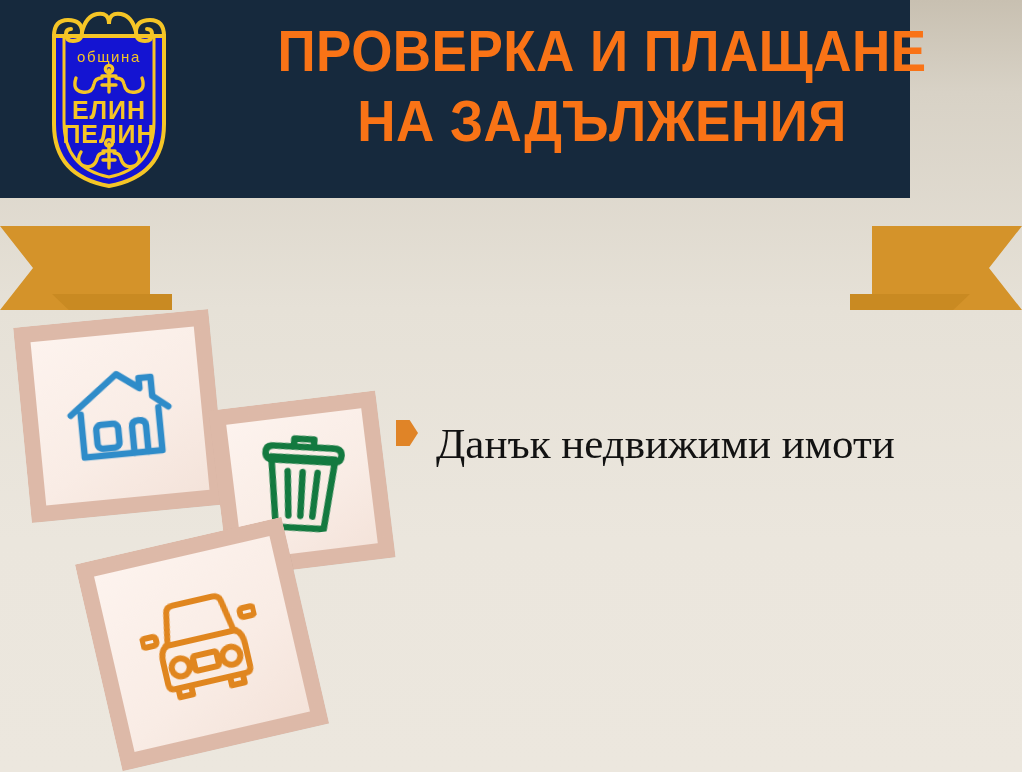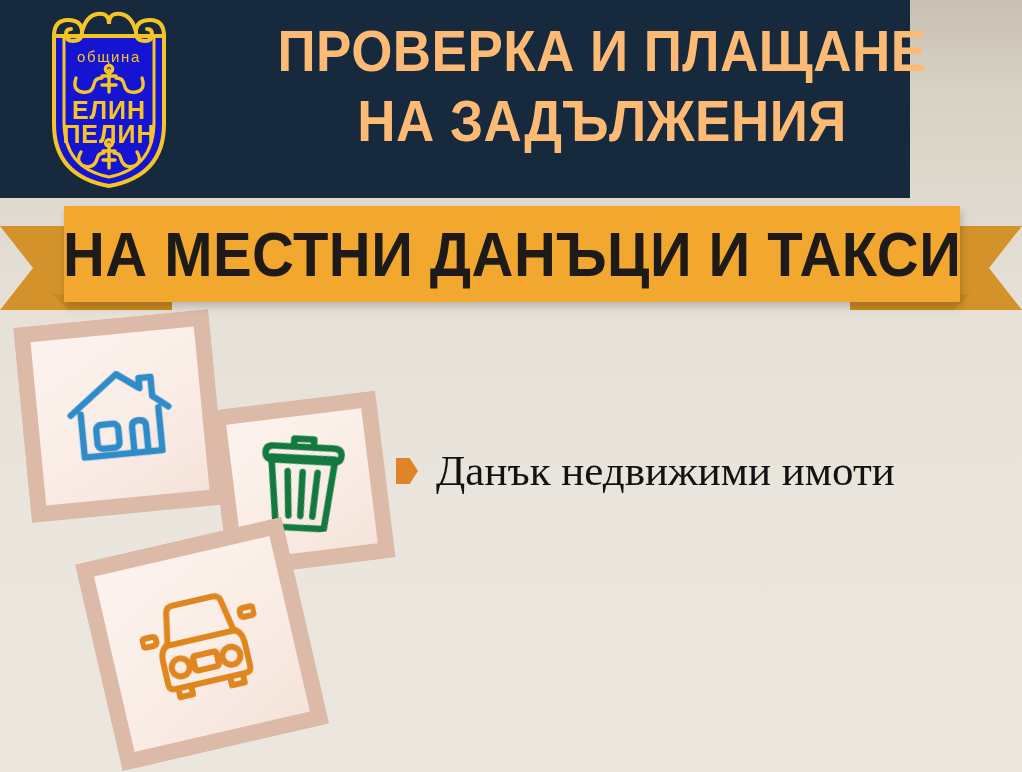--- a/index.html
+++ b/index.html
@@ -39,21 +39,21 @@
   }
 
   .logo-svg { display: block; width: 170px; height: 186px; }
 
   .title-block {
     position: absolute;
     left: 196px;
     top: 16px;
     width: 812px;
     text-align: center;
-    color: #fdba74;
+    color: #f97316;
   }
   .title-line {
     font-family: "Liberation Sans", sans-serif;
     font-weight: bold;
     font-size: 57px;
     line-height: 70px;
     letter-spacing: 0.5px;
     transform: scaleX(0.93);
     transform-origin: center;
     white-space: nowrap;
@@ -192,21 +192,20 @@
   
   .bullet-list {
     position: absolute;
     left: 396px;
     top: 420px;
     width: 610px;
     z-index: 4;
   }
   .bullet-row {
     display: flex;
-    align-items: center;
     height: 102px;
   }
   .bullet-marker {
     flex: 0 0 auto;
     width: 22px;
     height: 26px;
     margin-right: 18px;
     background: #e08427;
     clip-path: polygon(0 0, 62% 0, 100% 50%, 62% 100%, 0 100%);
   }
@@ -260,23 +259,20 @@
       <div class="title-line">ПРОВЕРКА И ПЛАЩАНЕ</div>
       <div class="title-line">НА ЗАДЪЛЖЕНИЯ</div>
     </div>
   </div>
 
   <div class="ribbon">
     <div class="ribbon-tail left"></div>
     <div class="ribbon-tail right"></div>
     <div class="ribbon-fold left"></div>
     <div class="ribbon-fold right"></div>
-    <div class="ribbon-main">
-      <span class="ribbon-text">НА МЕСТНИ ДАНЪЦИ И ТАКСИ</span>
-    </div>
   </div>
 
   <div class="stamp" id="stamp-house">
     <div class="stamp-inner-wrap">
       <div class="scallop top"></div>
       <div class="scallop bottom"></div>
       <div class="scallop left"></div>
       <div class="scallop right"></div>
       <div class="stamp-face"></div>
       <div class="stamp-icon">

